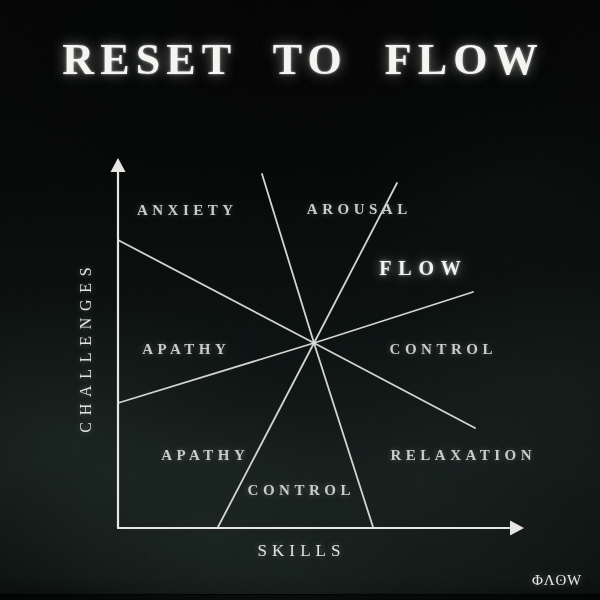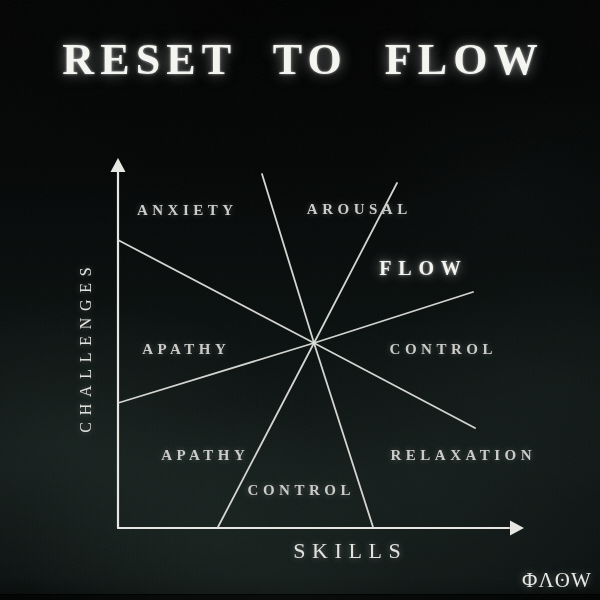--- a/index.html
+++ b/index.html
@@ -42,25 +42,25 @@
   .axis-label{
     position:absolute;white-space:nowrap;color:#e2e2de;
     text-shadow:0 0 7px rgba(235,242,238,.35);
   }
   .axis-label.y{
     left:86px;top:350px;transform:translate(-50%,-50%) rotate(-90deg);
     font-size:16px;letter-spacing:.42em;text-indent:.42em;
   }
   .axis-label.x{
     left:299px;top:551px;transform:translate(-50%,-50%);
-    font-size:22px;letter-spacing:.30em;text-indent:.30em;margin-left:48px;
+    font-size:17px;letter-spacing:.30em;text-indent:.30em;
   }
   .watermark{
     position:absolute;left:557px;top:580px;transform:translate(-50%,-50%);
-    font-size:21px;letter-spacing:.05em;color:#e8e8e4;white-space:nowrap;
+    font-size:15px;letter-spacing:.05em;color:#e8e8e4;white-space:nowrap;
     text-shadow:0 0 8px rgba(235,242,238,.35);
   }
 </style>
 </head>
 <body>
 
 <div class="stage">
 
   <svg class="grain" xmlns="http://www.w3.org/2000/svg">
     <filter id="grainf">

